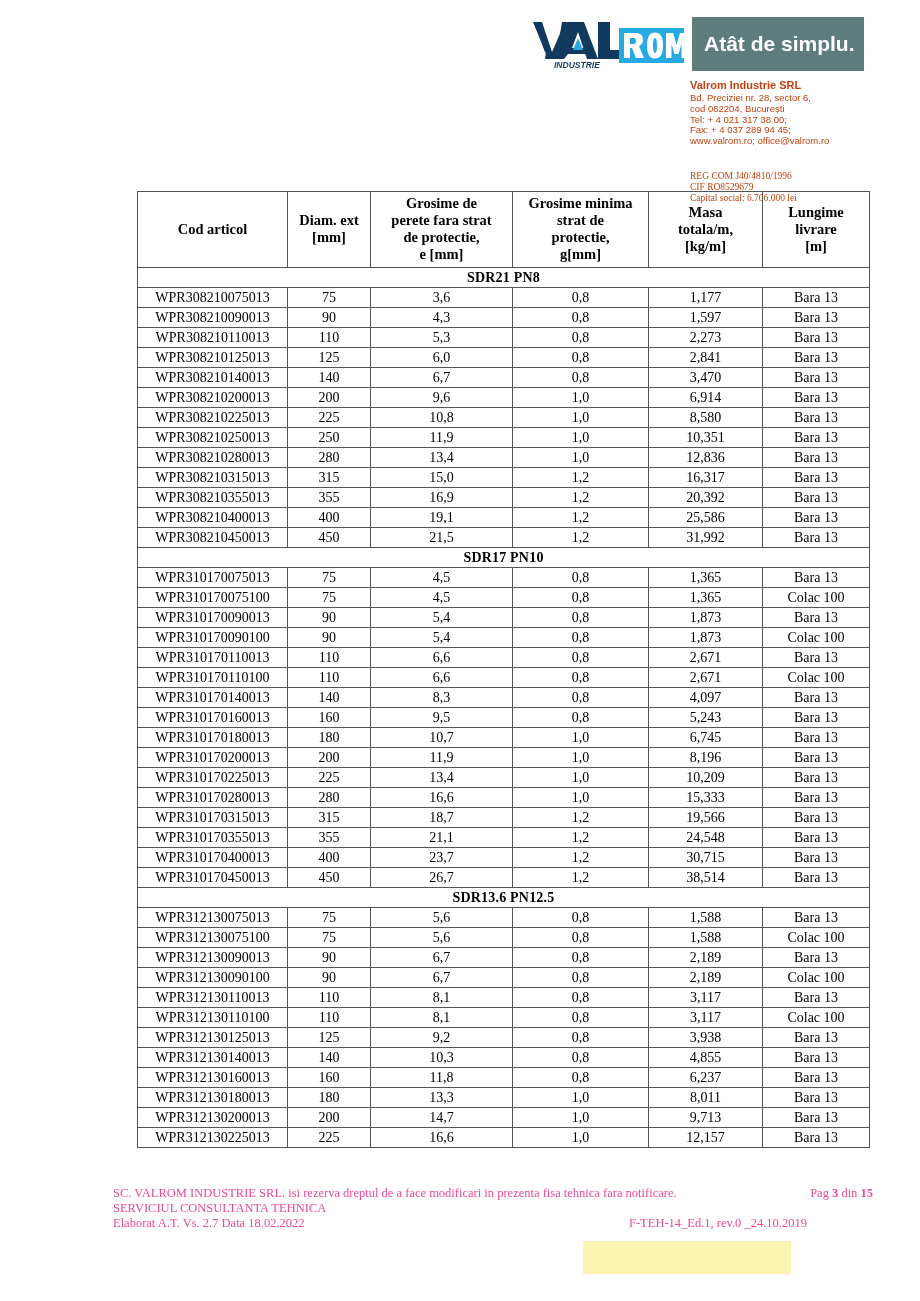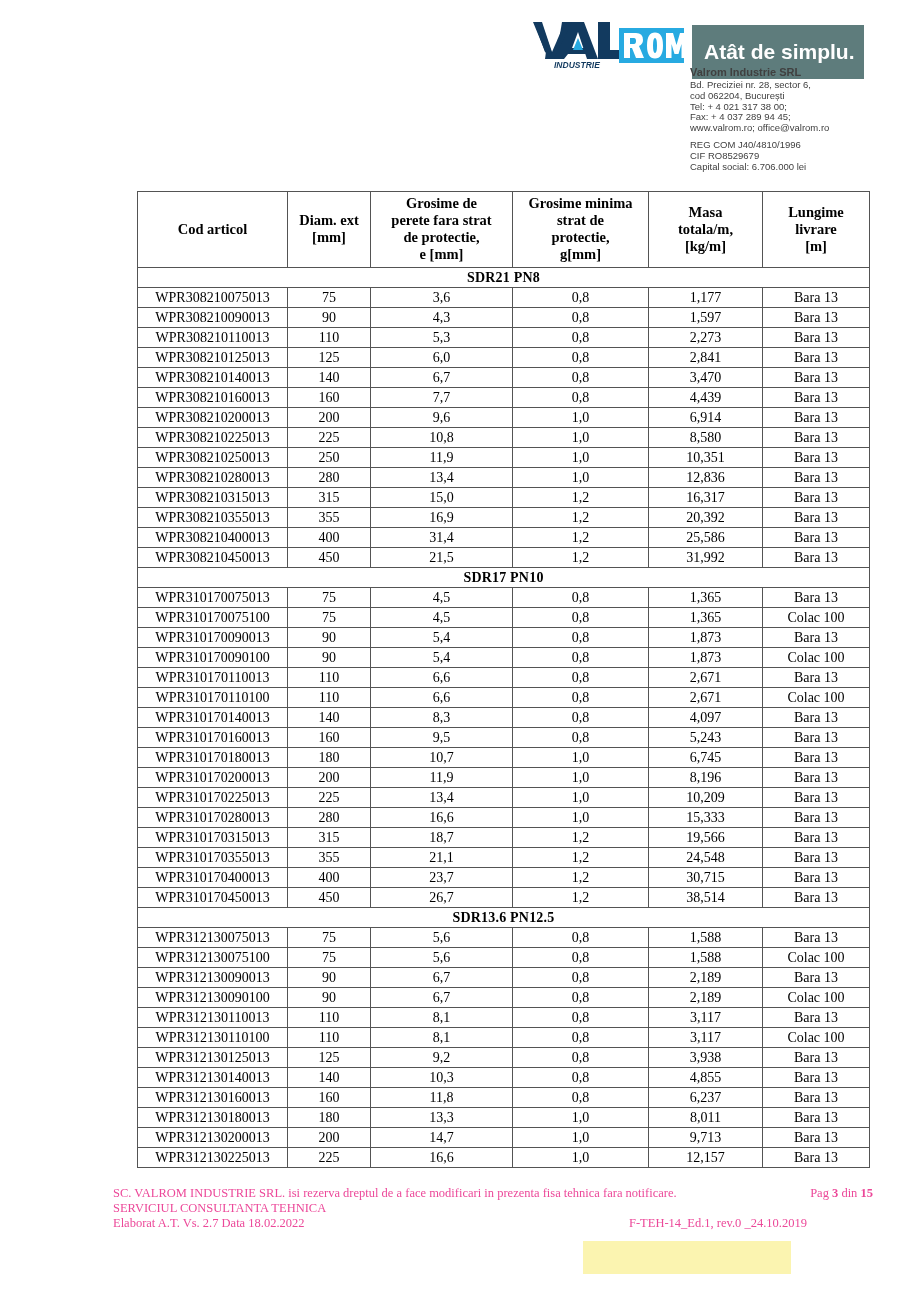--- a/index.html
+++ b/index.html
@@ -37,52 +37,52 @@
   #tagline-box {
     position: absolute;
     left: 692px;
     top: 17px;
     width: 172px;
     height: 54px;
     background: #5e7c7c;
     display: flex;
     align-items: center;
     justify-content: flex-start;
-    margin-top: 8px;
   }
   #tagline-text {
     color: #ffffff;
     font-family: "Liberation Sans", sans-serif;
     font-weight: bold;
     font-size: 21px;
     letter-spacing: 0px;
     padding-left: 12px;
     white-space: nowrap;
   }
   #company-info {
     position: absolute;
     left: 690px;
-    top: 66px;
+    top: 79px;
     width: 200px;
     font-family: "Liberation Sans", sans-serif;
-    color: #404040;
+    color: #c2410c;
   }
   #company-name {
     font-weight: bold;
     font-size: 11px;
     line-height: 13px;
     margin-bottom: 1px;
   }
   .addr-line {
     font-size: 9.5px;
     line-height: 10.8px;
     white-space: nowrap;
   }
   #reg-info {
-    margin-top: 6px;
+    margin-top: 24px;
+    font-family: Liberation Serif, serif;
   }
   .reg-line {
     font-size: 9.5px;
     line-height: 10.8px;
     white-space: nowrap;
   }
 
   
   #table-wrap {
     position: absolute;
@@ -308,28 +308,20 @@
         </tr>
         <tr>
           <td>WPR308210140013</td>
           <td>140</td>
           <td>6,7</td>
           <td>0,8</td>
           <td>3,470</td>
           <td>Bara 13</td>
         </tr>
         <tr>
-          <td>WPR308210160013</td>
-          <td>160</td>
-          <td>7,7</td>
-          <td>0,8</td>
-          <td>4,439</td>
-          <td>Bara 13</td>
-        </tr>
-        <tr>
           <td>WPR308210200013</td>
           <td>200</td>
           <td>9,6</td>
           <td>1,0</td>
           <td>6,914</td>
           <td>Bara 13</td>
         </tr>
         <tr>
           <td>WPR308210225013</td>
           <td>225</td>
@@ -366,21 +358,21 @@
           <td>WPR308210355013</td>
           <td>355</td>
           <td>16,9</td>
           <td>1,2</td>
           <td>20,392</td>
           <td>Bara 13</td>
         </tr>
         <tr>
           <td>WPR308210400013</td>
           <td>400</td>
-          <td>31,4</td>
+          <td>19,1</td>
           <td>1,2</td>
           <td>25,586</td>
           <td>Bara 13</td>
         </tr>
         <tr>
           <td>WPR308210450013</td>
           <td>450</td>
           <td>21,5</td>
           <td>1,2</td>
           <td>31,992</td>

